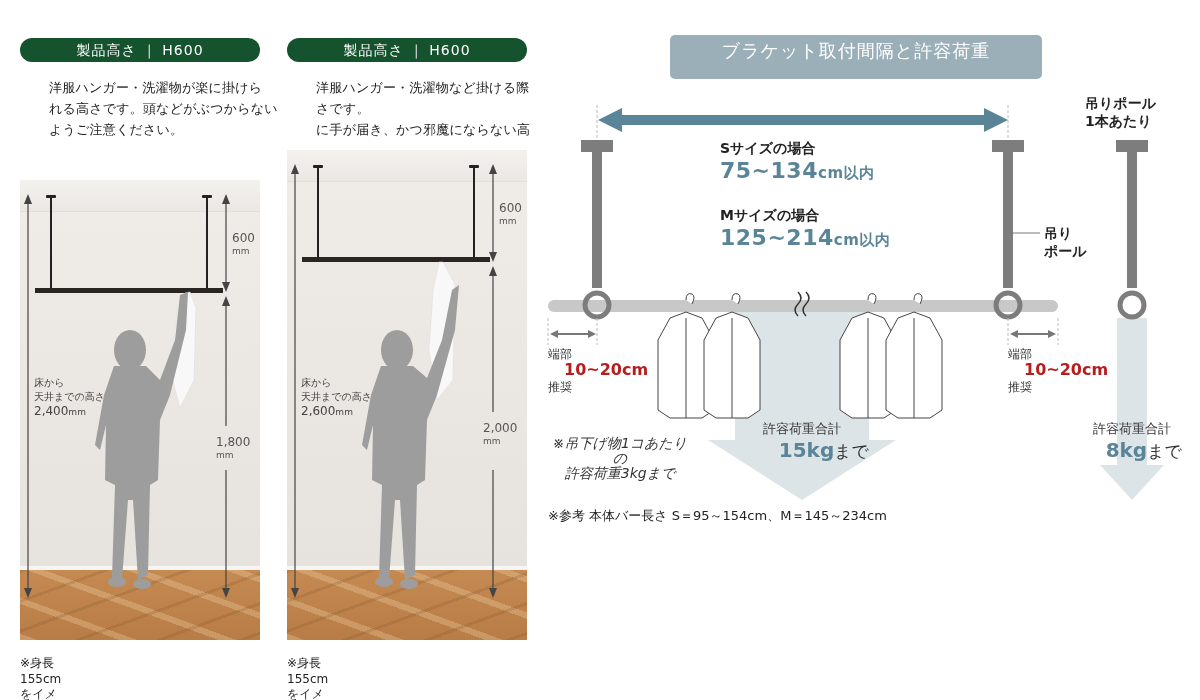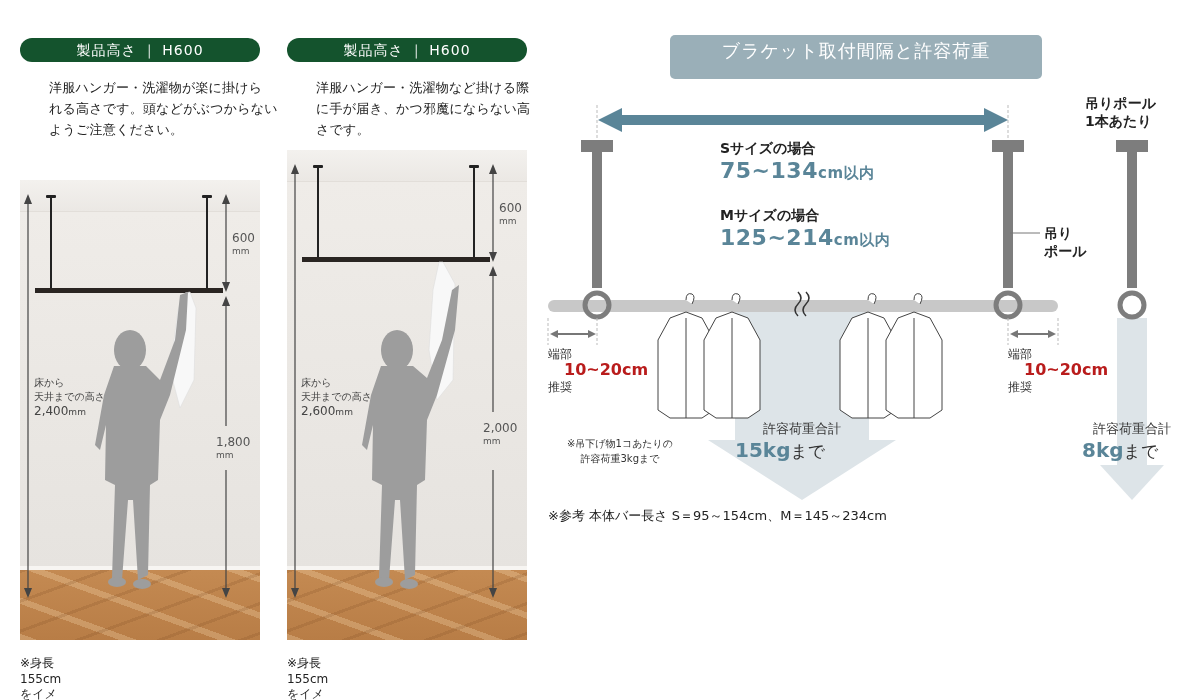--- a/index.html
+++ b/index.html
@@ -35,23 +35,23 @@
     background: #9aafb8; border-radius: 5px; color: #fff; font-size: 18px;
     line-height: 32px; text-align: center; letter-spacing: 1px;
   }
   .label { position: absolute; }
   .size-head { font-size: 14px; font-weight: bold; color: #222; }
   .size-val { font-size: 22px; font-weight: bold; color: #5a8598; letter-spacing: 0.5px; }
   .size-val .u { font-size: 15px; }
   .end-label { font-size: 12px; color: #333; line-height: 16px; }
   .end-label b { font-size: 16px; color: #b91c1c; margin-left: 16px; }
   .load-head { font-size: 13px; color: #333; text-align: center; }
-  .load-val { font-size: 20px; font-weight: bold; color: #5a8598; text-align: left; }
+  .load-val { font-size: 20px; font-weight: bold; color: #5a8598; text-align: right; }
   .load-val .m { font-weight: normal; color: #333; font-size: 17px; }
-  .small-note { font-size: 10px; color: #333; line-height: 15px; }
+  .small-note { font-size: 14px; color: #333; line-height: 15px; font-style: italic; }
   .bold-head { font-size: 14px; font-weight: bold; color: #222; text-align: left; line-height: 18px; }
   .pole-label { font-size: 14px; font-weight: bold; color: #222; line-height: 18px; }
   .ref-note { font-size: 13px; color: #222; }
 </style>
 </head>
 <body>
 
 <div class="panel">
   <div class="pill" style="left:20px;top:38px;width:240px;">製品高さ ｜ H600</div>
   <div class="desc" style="left:20px;top:77px;width:250px;">
@@ -108,22 +108,22 @@
       <div><b>2,400</b><span class="mm">mm</span></div>
     </div>
   </div>
   <div class="footnote" style="left:20px;top:655px;">※身長155cmをイメージした図</div>
 </div>
 
 <div class="panel">
   <div class="pill" style="left:287px;top:38px;width:240px;">製品高さ ｜ H600</div>
   <div class="desc" style="left:287px;top:77px;width:250px;">
     <div>洋服ハンガー・洗濯物など掛ける際</div>
+    <div>さです。</div>
     <div>に手が届き、かつ邪魔にならない高</div>
-    <div>さです。</div>
   </div>
   <div class="room" style="left:287px;top:150px;width:240px;height:490px;">
     <div class="ceiling"></div>
     <div class="wall" style="top:32px;bottom:70px;"></div>
     <div class="baseboard" style="bottom:70px;"></div>
     <div class="floor"></div>
     <svg width="240" height="490" style="position:absolute;left:0;top:0;">
       <line x1="8" y1="22" x2="8" y2="440" stroke="#444" stroke-width="1.2"></line>
       <polygon points="8,14 4,24 12,24" fill="#444"></polygon>
       <polygon points="8,448 4,438 12,438" fill="#444"></polygon>

